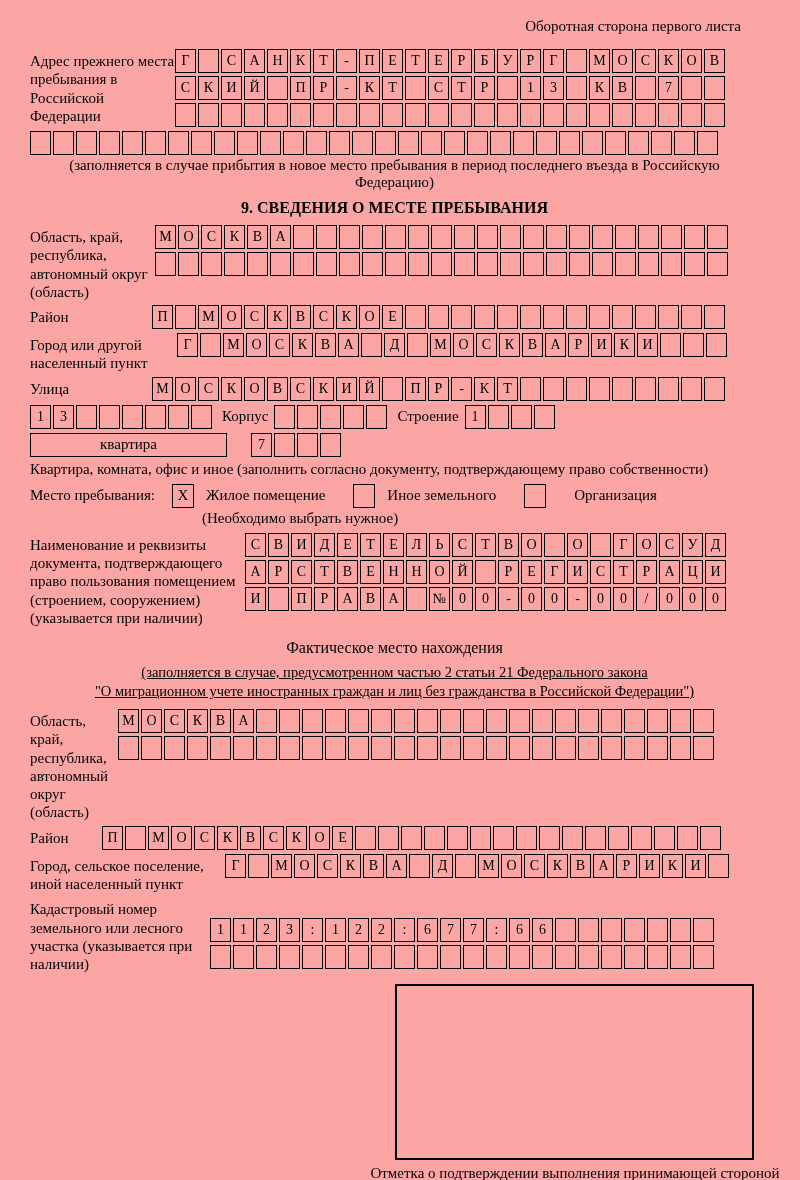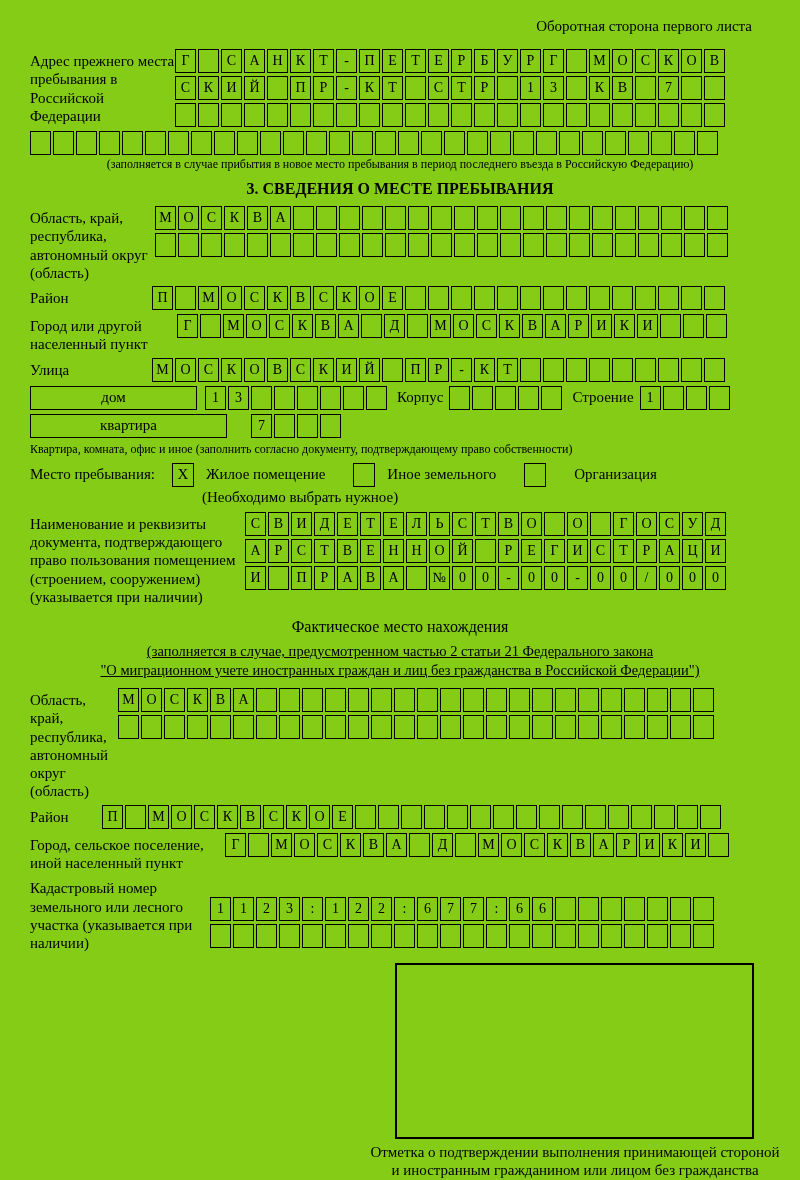--- a/index.html
+++ b/index.html
@@ -1,23 +1,23 @@
 <!DOCTYPE html>
 <html><head>
 <meta charset="utf-8">
 <style>
   html,body{margin:0;padding:0;background:#fff;}
   .page{
     position:relative;
     width:800px;height:1180px;
-    background:#84cc16;color:#000;
+    background:#fca5a5;color:#000;
     font-family:"Liberation Serif","DejaVu Serif",serif;
     font-size:15px;
     box-sizing:border-box;
-    padding:14px 30px 0 30px;
+    padding:14px 41px 0 30px;
     overflow:hidden;
   }
   .back-note{text-align:right;margin:4px 18px 14px 0;font-size:15px;}
   .frow{display:flex;align-items:flex-start;margin-bottom:4px;}
   .flabel{flex-shrink:0;line-height:1.22;padding-top:3px;white-space:normal;}
   .w145{width:145px;}
   .w125{width:125px;}
   .w122{width:122px;}
   .w147{width:147px;}
   .w88{width:88px;}
@@ -27,21 +27,21 @@
   .w215{width:215px;}
   .stack{display:flex;flex-direction:column;gap:3px;}
   .cellrow{display:flex;gap:2px;}
   .cell{
     width:19px;height:22px;
     border:1.5px solid #000;
     display:flex;align-items:center;justify-content:center;
     font-size:14px;line-height:1;flex-shrink:0;
     font-family:"Liberation Serif","DejaVu Serif",serif;
   }
-  .note{font-size:12px;margin:2px 0 4px 0;}
+  .note{font-size:15px;margin:2px 0 4px 0;}
   .center{text-align:center;}
   .sec-title{text-align:center;font-weight:bold;font-size:16px;margin:8px 0 8px 0;}
   .widebox{
     border:1.5px solid #000;height:22px;
     display:flex;align-items:center;justify-content:center;
     flex-shrink:0;font-size:15px;
   }
   .wb165{width:165px;margin-right:8px;}
   .wb195{width:195px;margin-right:24px;}
   .inline-label{padding:3px 6px 0 10px;flex-shrink:0;}
@@ -186,21 +186,21 @@
       <span class="cell"></span>
       <span class="cell"></span>
       <span class="cell"></span>
       <span class="cell"></span>
       <span class="cell"></span>
       <span class="cell"></span>
       <span class="cell"></span>
     </div>
   <div class="note center">(заполняется в случае прибытия в новое место пребывания в период последнего въезда в Российскую Федерацию)</div>
 
-  <div class="sec-title">3. СВЕДЕНИЯ О МЕСТЕ ПРЕБЫВАНИЯ</div>
+  <div class="sec-title">9. СВЕДЕНИЯ О МЕСТЕ ПРЕБЫВАНИЯ</div>
 
   <div class="frow">
     <div class="flabel w125">Область, край, республика, автономный округ (область)</div>
     <div class="stack">
       <div class="cellrow">
           <span class="cell">М</span>
           <span class="cell">О</span>
           <span class="cell">С</span>
           <span class="cell">К</span>
           <span class="cell">В</span>
@@ -341,21 +341,20 @@
         <span class="cell"></span>
         <span class="cell"></span>
         <span class="cell"></span>
         <span class="cell"></span>
         <span class="cell"></span>
         <span class="cell"></span>
       </div>
   </div>
 
   <div class="frow house-row">
-    <div class="widebox wb165">дом</div>
     <div class="cellrow">
         <span class="cell">1</span>
         <span class="cell">3</span>
         <span class="cell"></span>
         <span class="cell"></span>
         <span class="cell"></span>
         <span class="cell"></span>
         <span class="cell"></span>
         <span class="cell"></span>
       </div>

